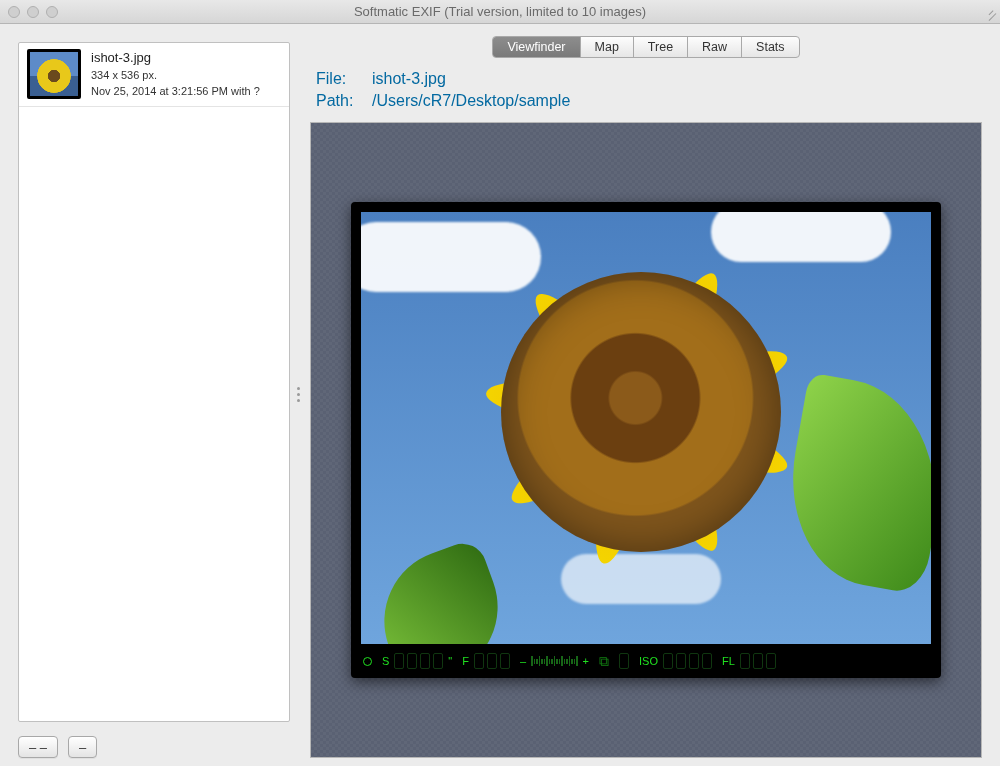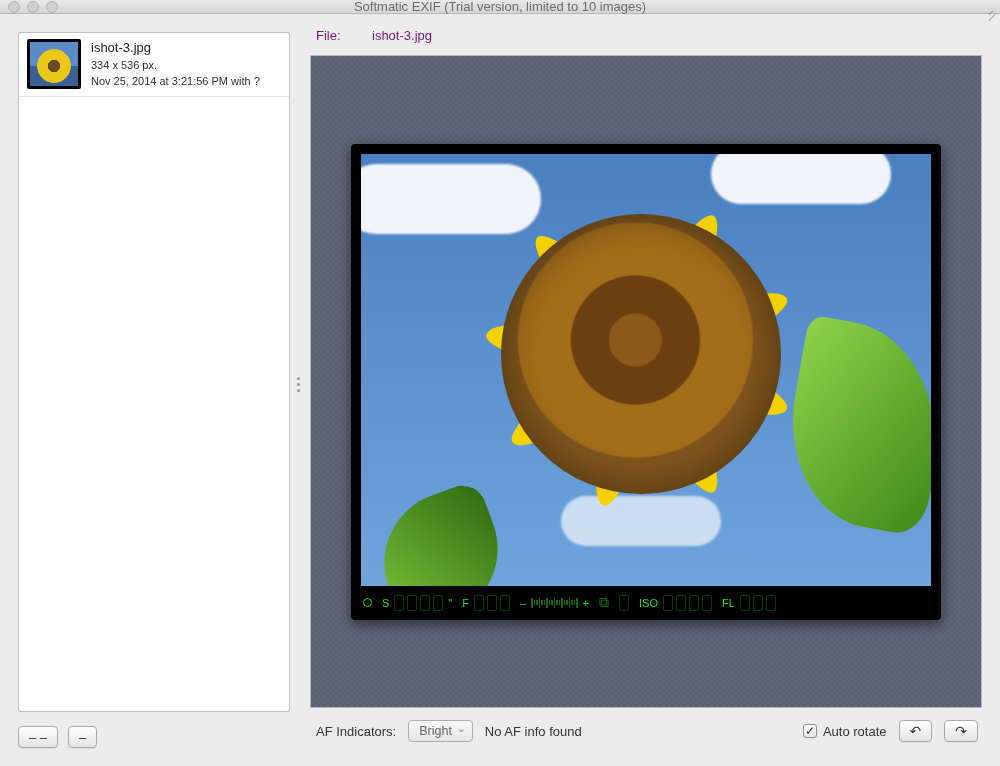--- a/index.html
+++ b/index.html
@@ -1,20 +1,20 @@
 <!DOCTYPE html>
 <html><head>
 <meta charset="utf-8">
 <style>
 * { box-sizing: border-box; margin: 0; padding: 0; font-family: -apple-system, "Helvetica Neue", Arial, sans-serif; }
 body { width: 1000px; height: 766px; background: #ececec; overflow: hidden; }
 
 
 .titlebar {
-  height: 14px;
+  height: 24px;
   background: linear-gradient(#e8e8e8,#d6d6d6);
   border-bottom: 1px solid #b5b5b5;
   display: flex;
   align-items: center;
   position: relative;
 }
 .traffic { display: flex; gap: 7px; margin-left: 8px; }
 .tl { width: 12px; height: 12px; border-radius: 50%; background: #cfcfcf; border: 1px solid #b0b0b0; }
 .titlebar .title { position: absolute; left: 0; right: 0; text-align: center; font-size: 13px; color: #6a6a6a; pointer-events: none; }
 .resize-corner { position: absolute; right: 4px; top: 4px; width: 12px; height: 12px; }
@@ -38,21 +38,21 @@
 .sidebar-footer { display:flex; gap:10px; padding-top: 14px; }
 
 
 .seg { display:flex; justify-content:center; margin-bottom: 10px; }
 .seg-inner { display:flex; border:1px solid #a9a9a9; border-radius:4px; overflow:hidden; background: linear-gradient(#fdfdfd,#e6e6e6); }
 .seg-btn { font-size: 12.5px; padding: 3px 14px; border-right:1px solid #a9a9a9; color:#333; cursor:pointer; }
 .seg-btn:last-child { border-right:none; }
 .seg-btn.active { background: linear-gradient(#8d8d8d,#7a7a7a); color:#fff; }
 
 
-.meta { font-size: 13px; color:#701a75; }
+.meta { font-size: 16px; color:#0369a1; }
 .meta-row { display:flex; gap: 16px; margin: 2px 0 4px 6px; }
 .meta-label { width: 40px; }
 
 
 .viewer {
   margin-top: 8px;
   flex: 1;
   background: #5a6173;
   background-image:
     linear-gradient(45deg, rgba(255,255,255,.04) 25%, transparent 25%, transparent 75%, rgba(255,255,255,.04) 75%),
@@ -148,25 +148,38 @@
       <button class="mac-btn">–</button>
     </div>
     <div class="splitter">
         <div></div>
         <div></div>
         <div></div>
       </div>
   </div>
 
   <div class="main">
+    <div class="seg">
+      <div class="seg-inner">
+        <div class="seg-btn active">Viewfinder</div>
+        <div class="seg-btn">Map</div>
+        <div class="seg-btn">Tree</div>
+        <div class="seg-btn">Raw</div>
+        <div class="seg-btn">Stats</div>
+      </div>
+    </div>
 
     <div class="meta">
       <div class="meta-row">
         <div class="meta-label">File:</div>
         <div>ishot-3.jpg</div>
+      </div>
+      <div class="meta-row">
+        <div class="meta-label">Path:</div>
+        <div>/Users/cR7/Desktop/sample</div>
       </div>
     </div>
 
     <div class="viewer">
       <div class="viewfinder">
         <div class="vf-image">
           <div class="sky"></div>
           <div class="cloud" style="left:-20px;top:10px;width:200px;height:70px;"></div>
           <div class="cloud" style="right:40px;top:-10px;width:180px;height:60px;"></div>
           <div class="cloud" style="left:200px;bottom:40px;width:160px;height:50px;opacity:.7;"></div>
@@ -265,32 +278,14 @@
             <div class="vf-digits">
                 <div class="vf-digit"></div>
                 <div class="vf-digit"></div>
                 <div class="vf-digit"></div>
               </div>
           </div>
         </div>
       </div>
     </div>
 
-    <div class="bottom">
-      <span>AF Indicators:</span>
-      <div class="mac-select">
-        <span>Bright</span>
-      </div>
-      <span>No AF info found</span>
-      <div class="spacer"></div>
-      <label class="mac-check">
-        <span class="box">✓</span>
-        <span>Auto rotate</span>
-      </label>
-      <button class="mac-btn">
-          <span class="sm-arrow">↶</span>
-        </button>
-      <button class="mac-btn">
-          <span class="sm-arrow">↷</span>
-        </button>
-    </div>
   </div>
 </div>
 
 </body></html>

